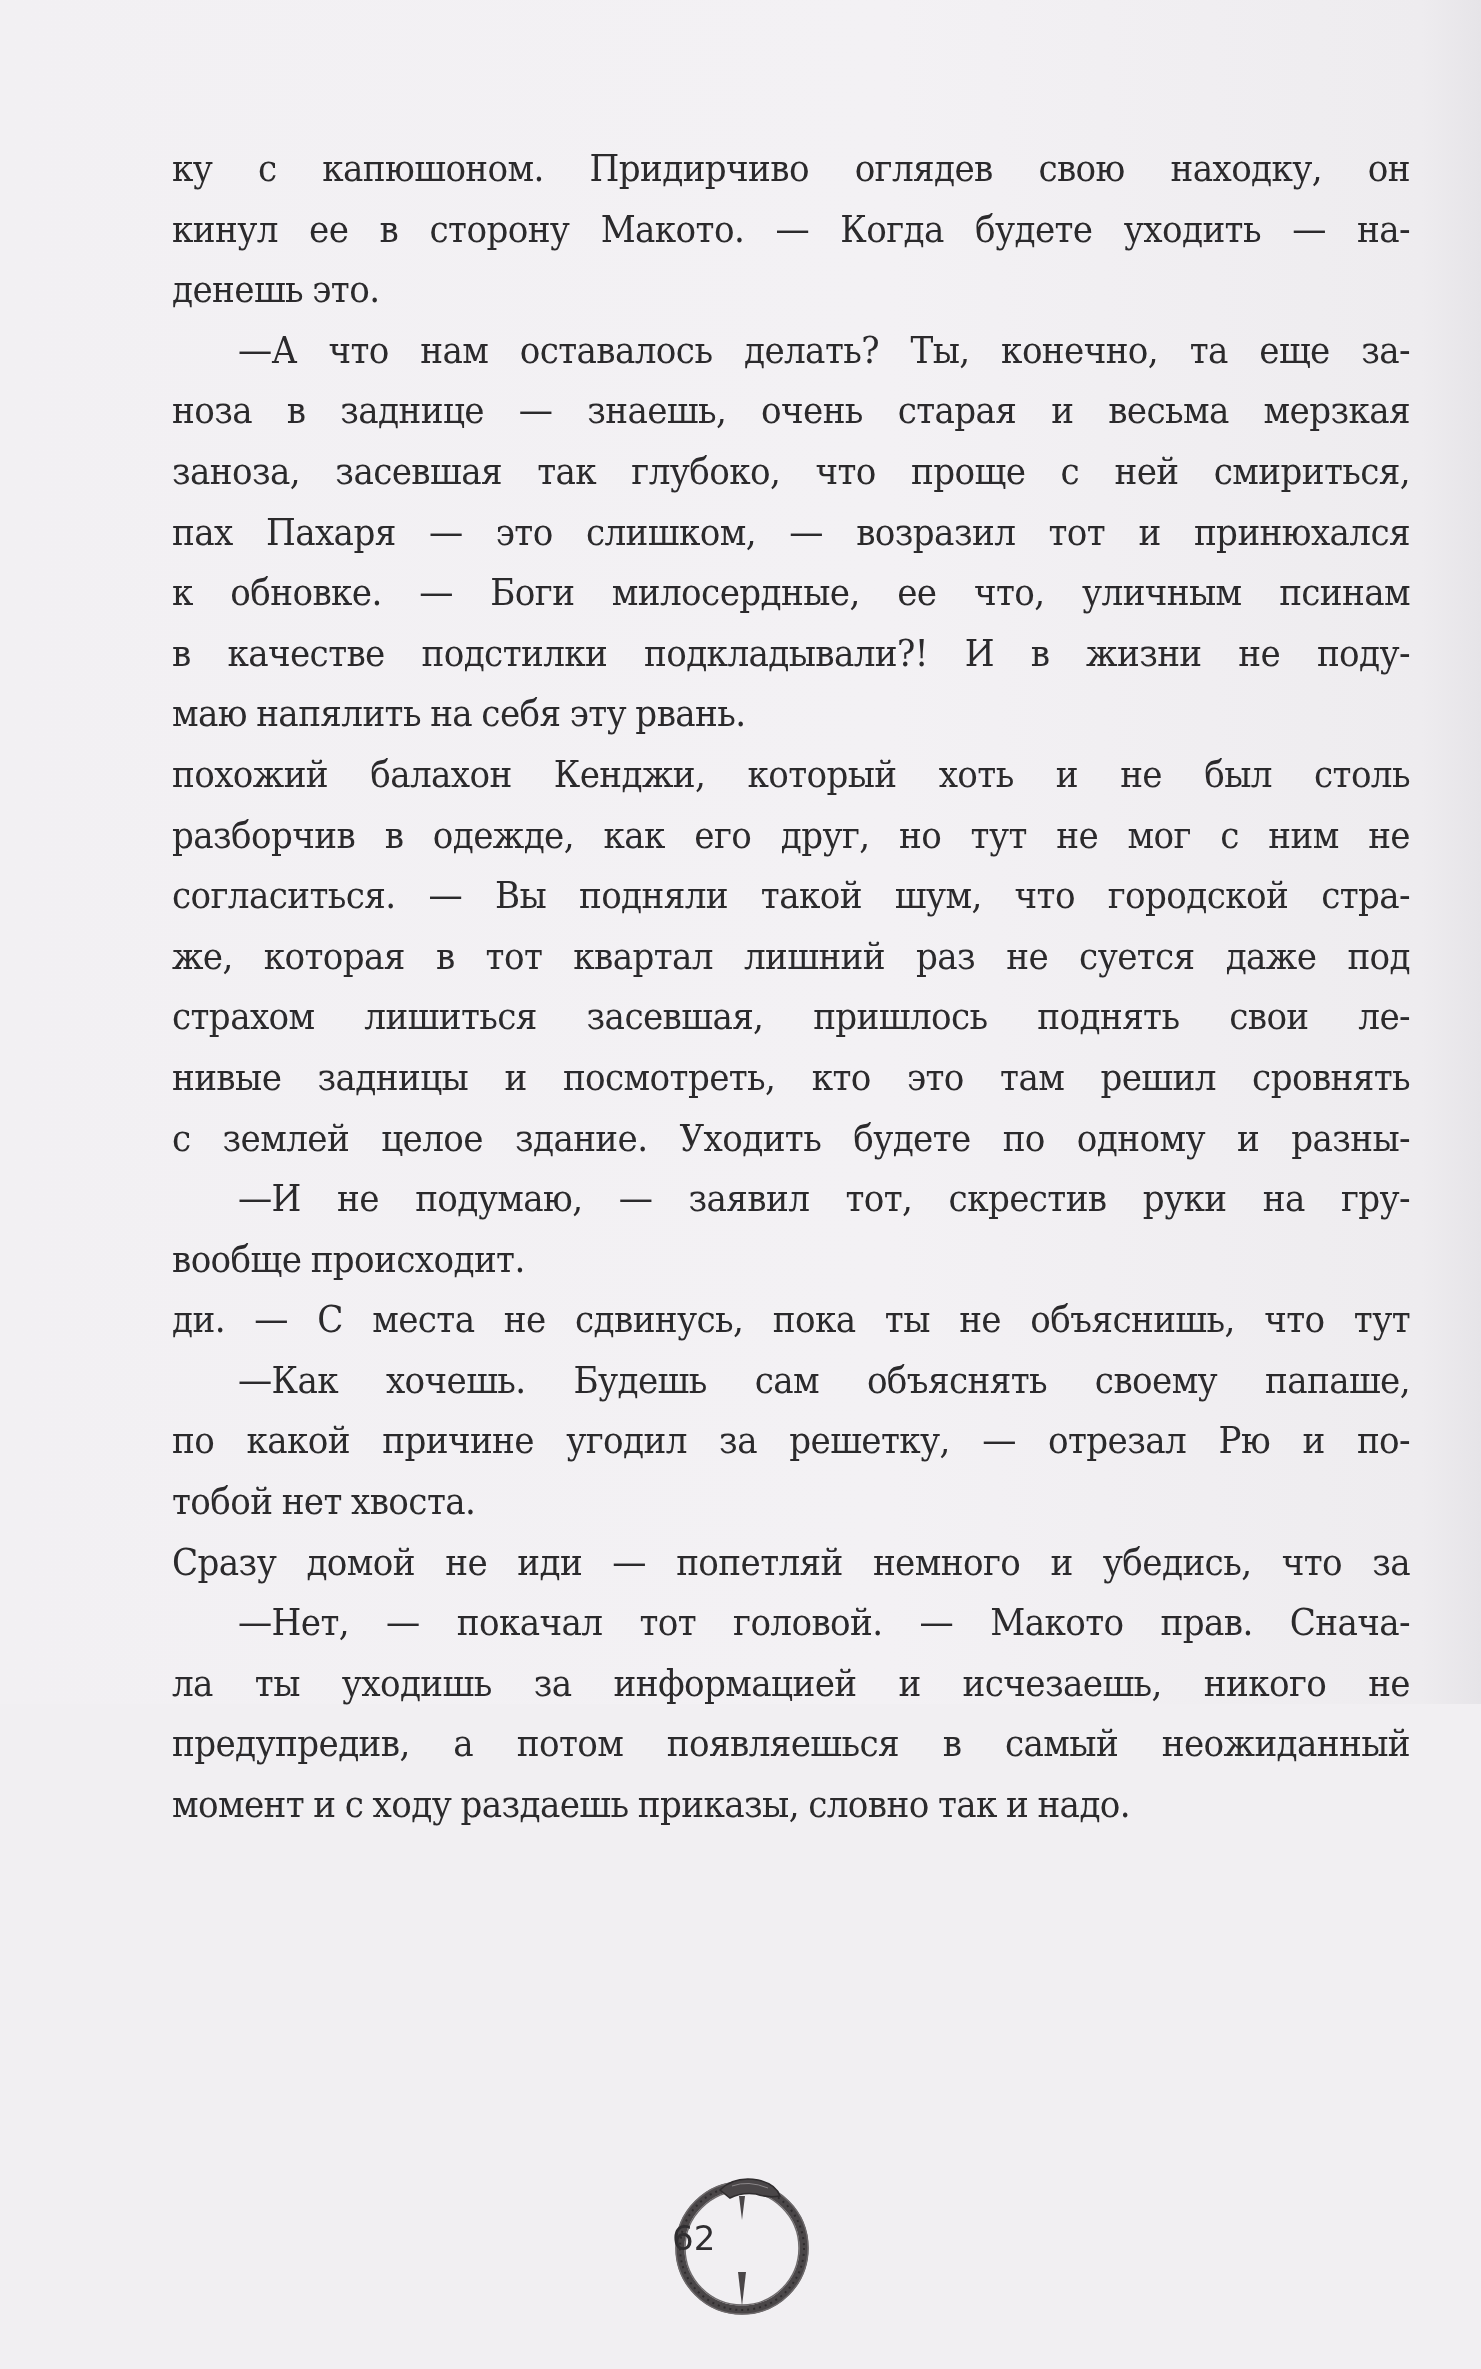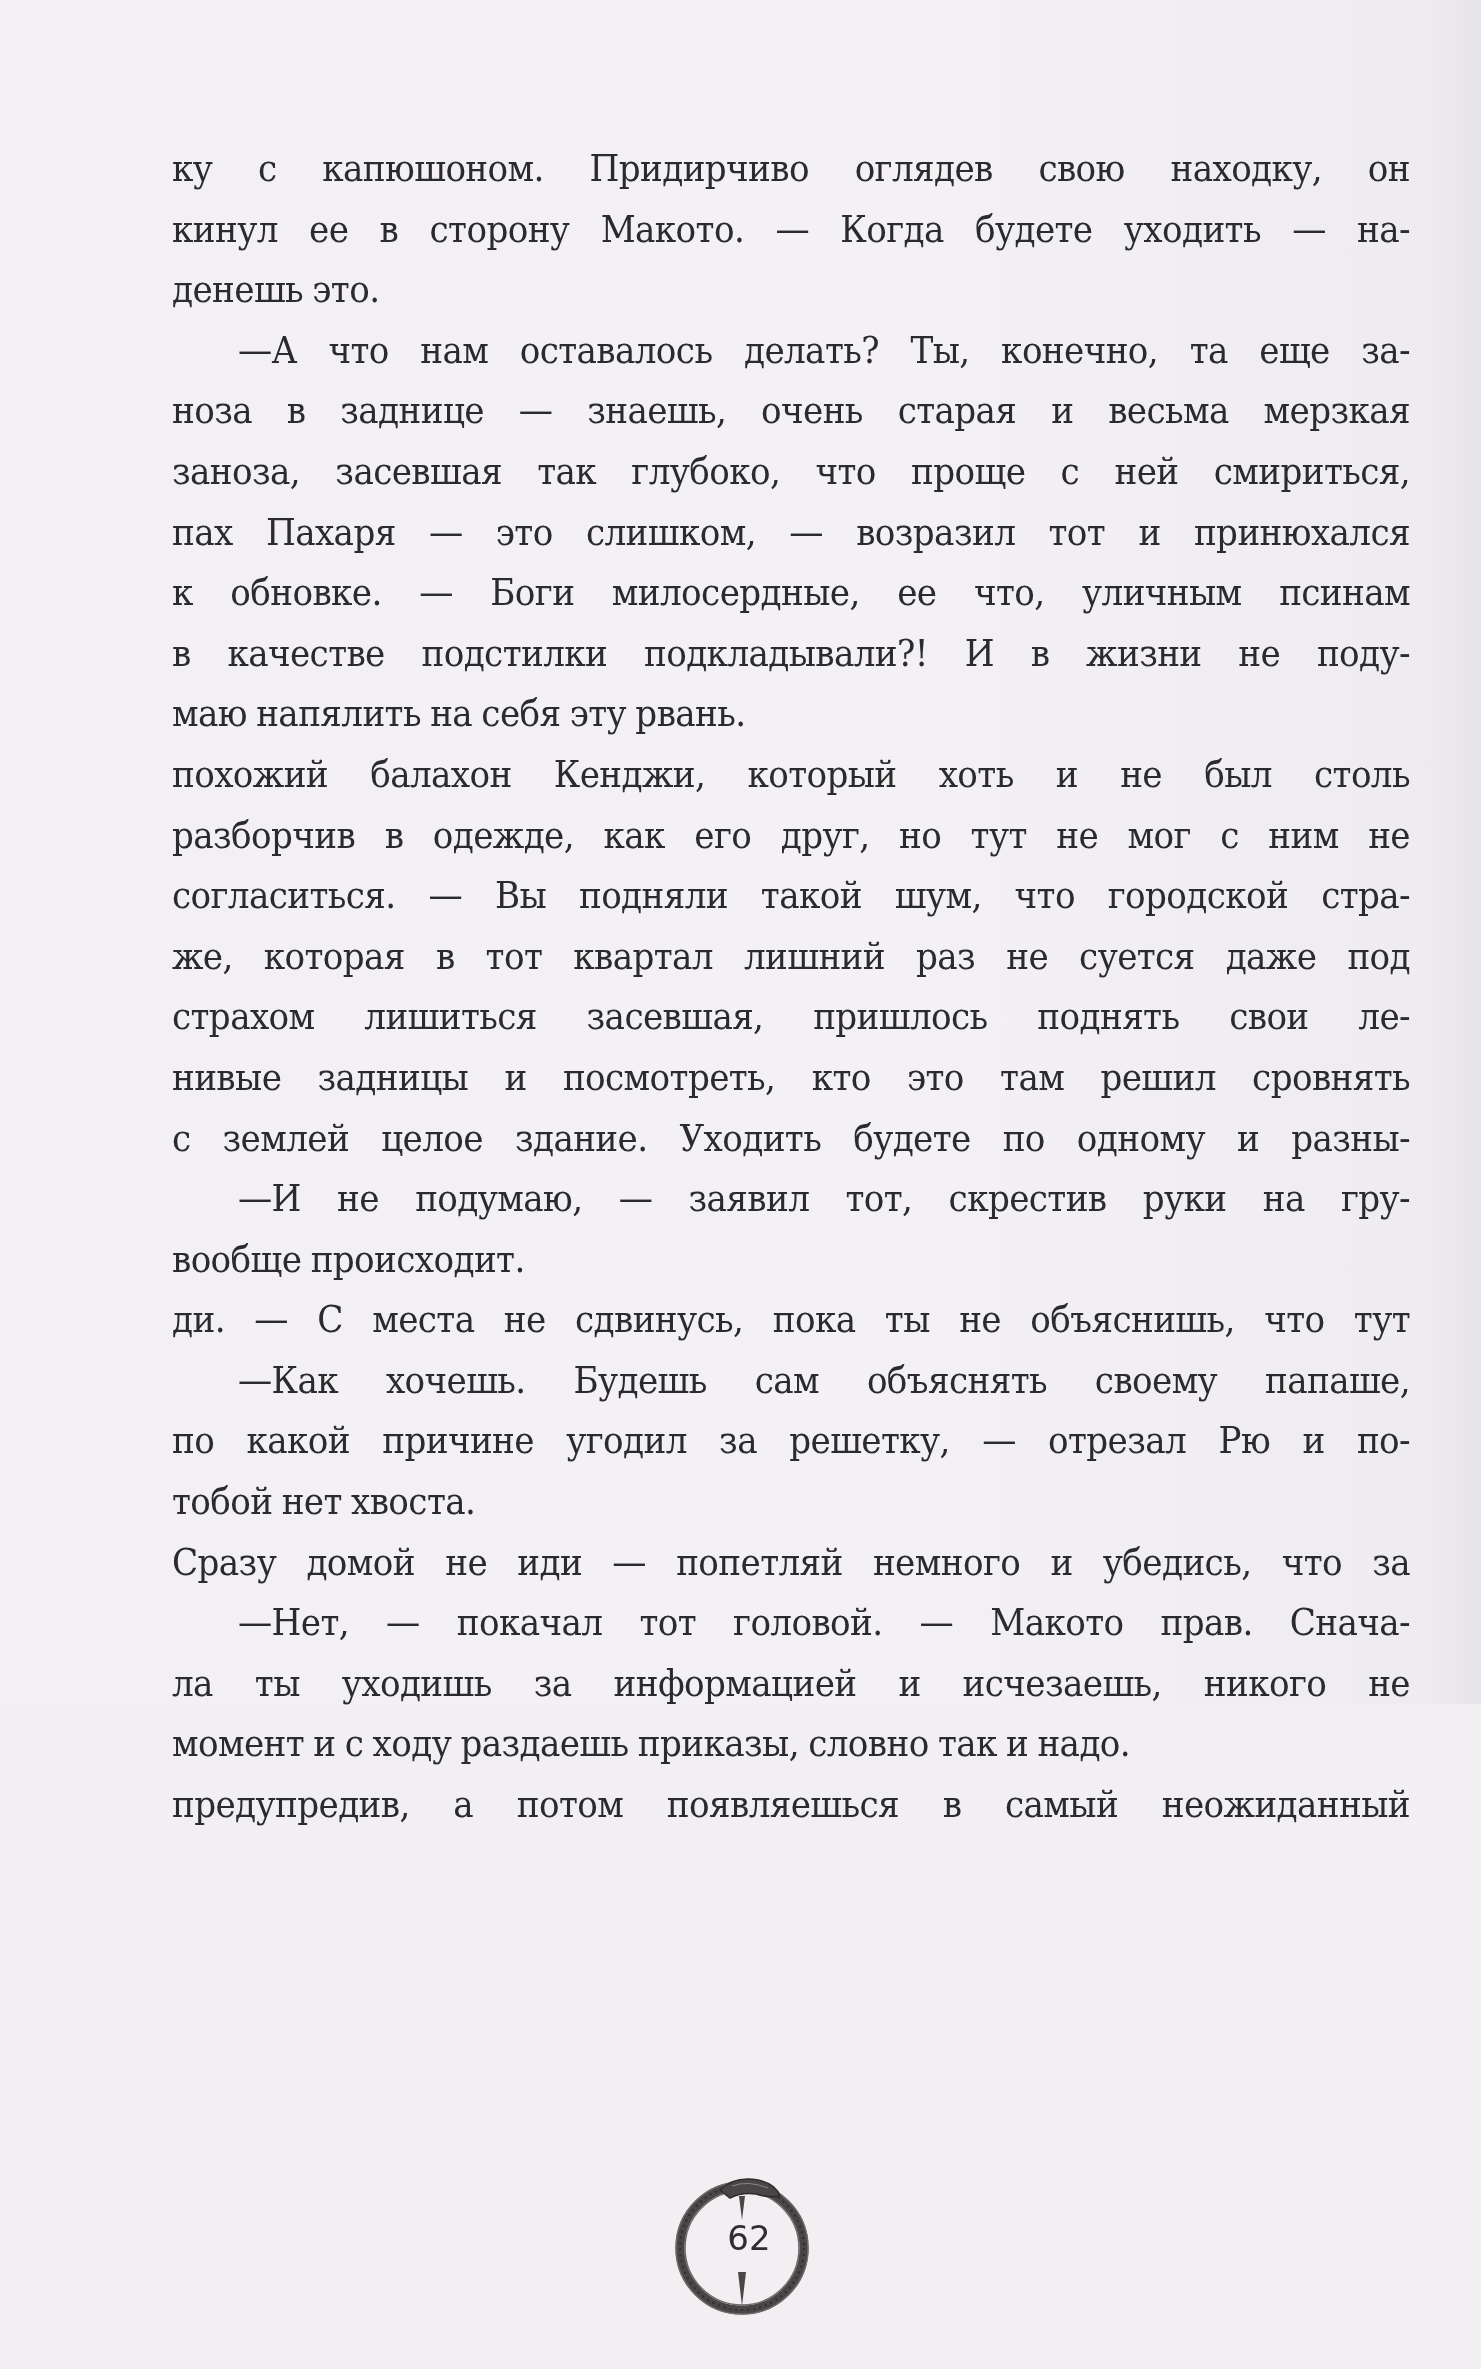--- a/index.html
+++ b/index.html
@@ -58,23 +58,23 @@
     top: 2168px;
     width: 140px;
     height: 150px;
   }
   .page-number-wrap svg {
     position: absolute;
     left: 0; top: 0;
   }
   .page-number {
     position: absolute;
-    left: 7px; top: 50px;
+    left: 0; top: 50px;
     width: 140px;
-    text-align: center;
+    text-align: left;
     font-family: "DejaVu Sans", "Liberation Sans", sans-serif;
     font-size: 34px;
     color: #2f2d30;
   }
 </style>
 </head>
 <body>
 
 <div class="page">
   <div class="text-block" id="text-block">
@@ -108,22 +108,22 @@
       </div>
       <div class="para">
         <span class="line indent">—Как хочешь. Будешь сам объяснять своему папаше,</span>
         <span class="line">по какой причине угодил за решетку, — отрезал Рю и по-</span>
         <span class="line last">тобой нет хвоста.</span>
         <span class="line">Сразу домой не иди — попетляй немного и убедись, что за</span>
       </div>
       <div class="para">
         <span class="line indent">—Нет, — покачал тот головой. — Макото прав. Снача-</span>
         <span class="line">ла ты уходишь за информацией и исчезаешь, никого не</span>
+        <span class="line">предупредив, а потом появляешься в самый неожиданный</span>
         <span class="line last">момент и с ходу раздаешь приказы, словно так и надо.</span>
-        <span class="line">предупредив, а потом появляешься в самый неожиданный</span>
       </div>
     </div>
 
   <div class="page-number-wrap">
     <svg width="140" height="150" viewBox="0 0 140 150">
       <defs>
         <radialGradient id="ringShade" cx="50%" cy="50%" r="50%">
           <stop offset="80%" stop-color="#5a5658"></stop>
           <stop offset="100%" stop-color="#3a3638"></stop>
         </radialGradient>

